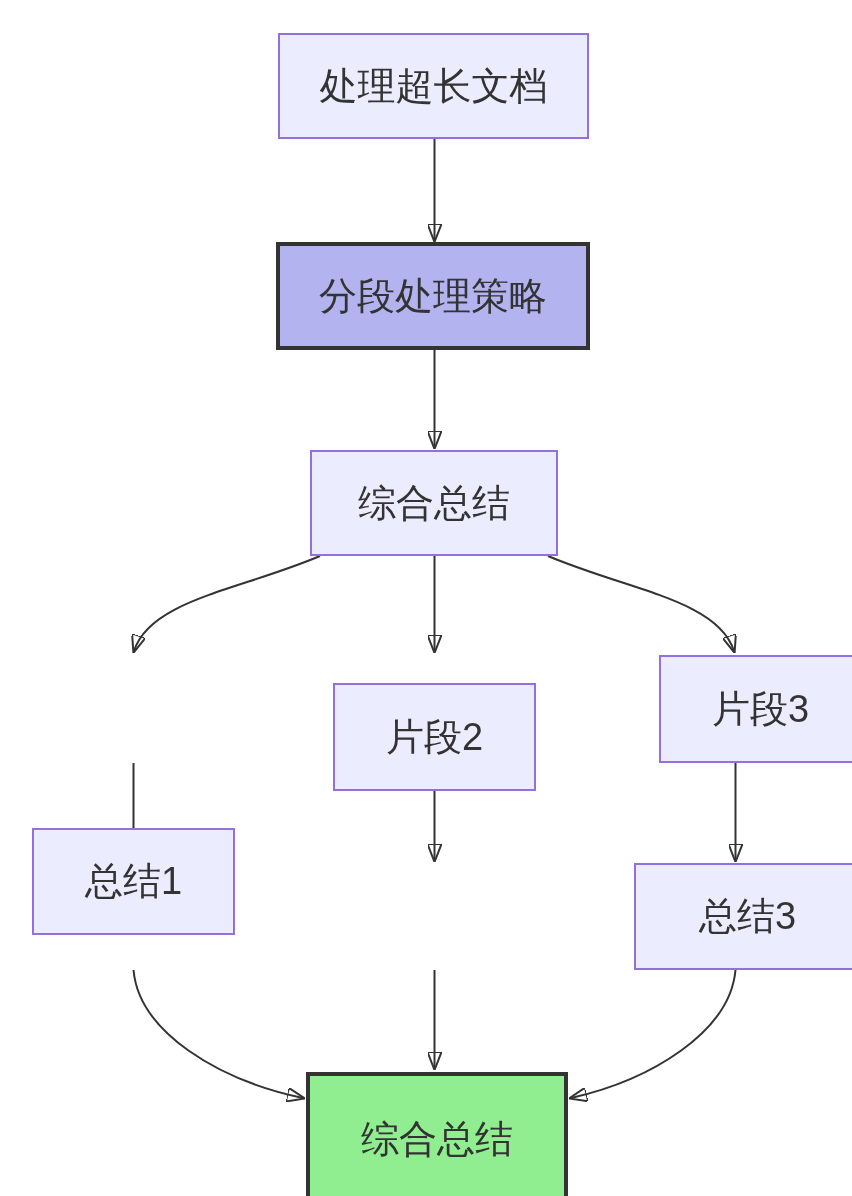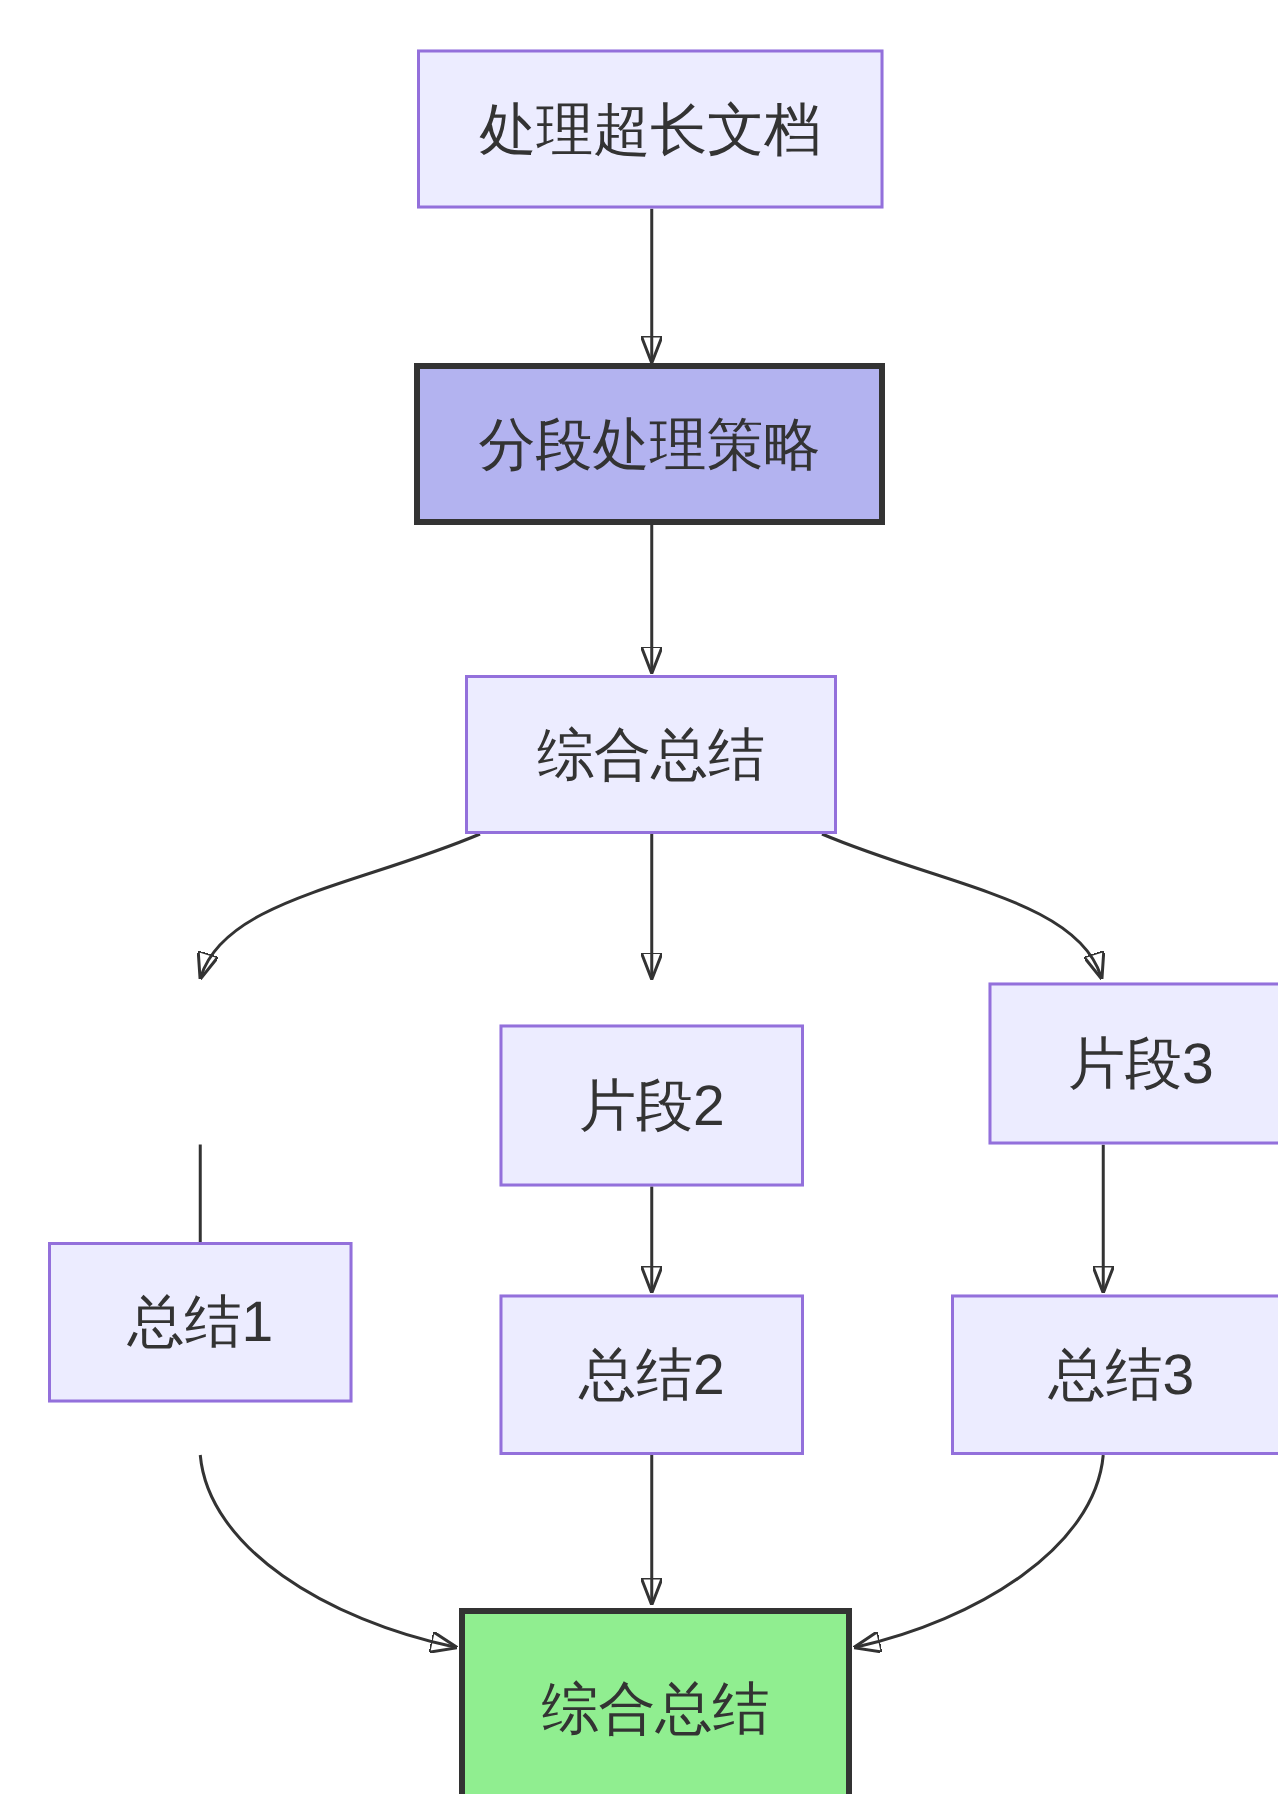--- a/index.html
+++ b/index.html
@@ -107,23 +107,20 @@
   </div>
 
   <div class="node light" id="n-frag3">
     <span>片段3</span>
   </div>
 
   <div class="node light" id="n-sum1">
     <span>总结1</span>
   </div>
 
-  <div class="node light" id="n-sum2">
-    <span>总结2</span>
-  </div>
 
   <div class="node light" id="n-sum3">
     <span>总结3</span>
   </div>
 
   <div class="node result" id="n-final">
     <span>综合总结</span>
   </div>
 
 </div>

